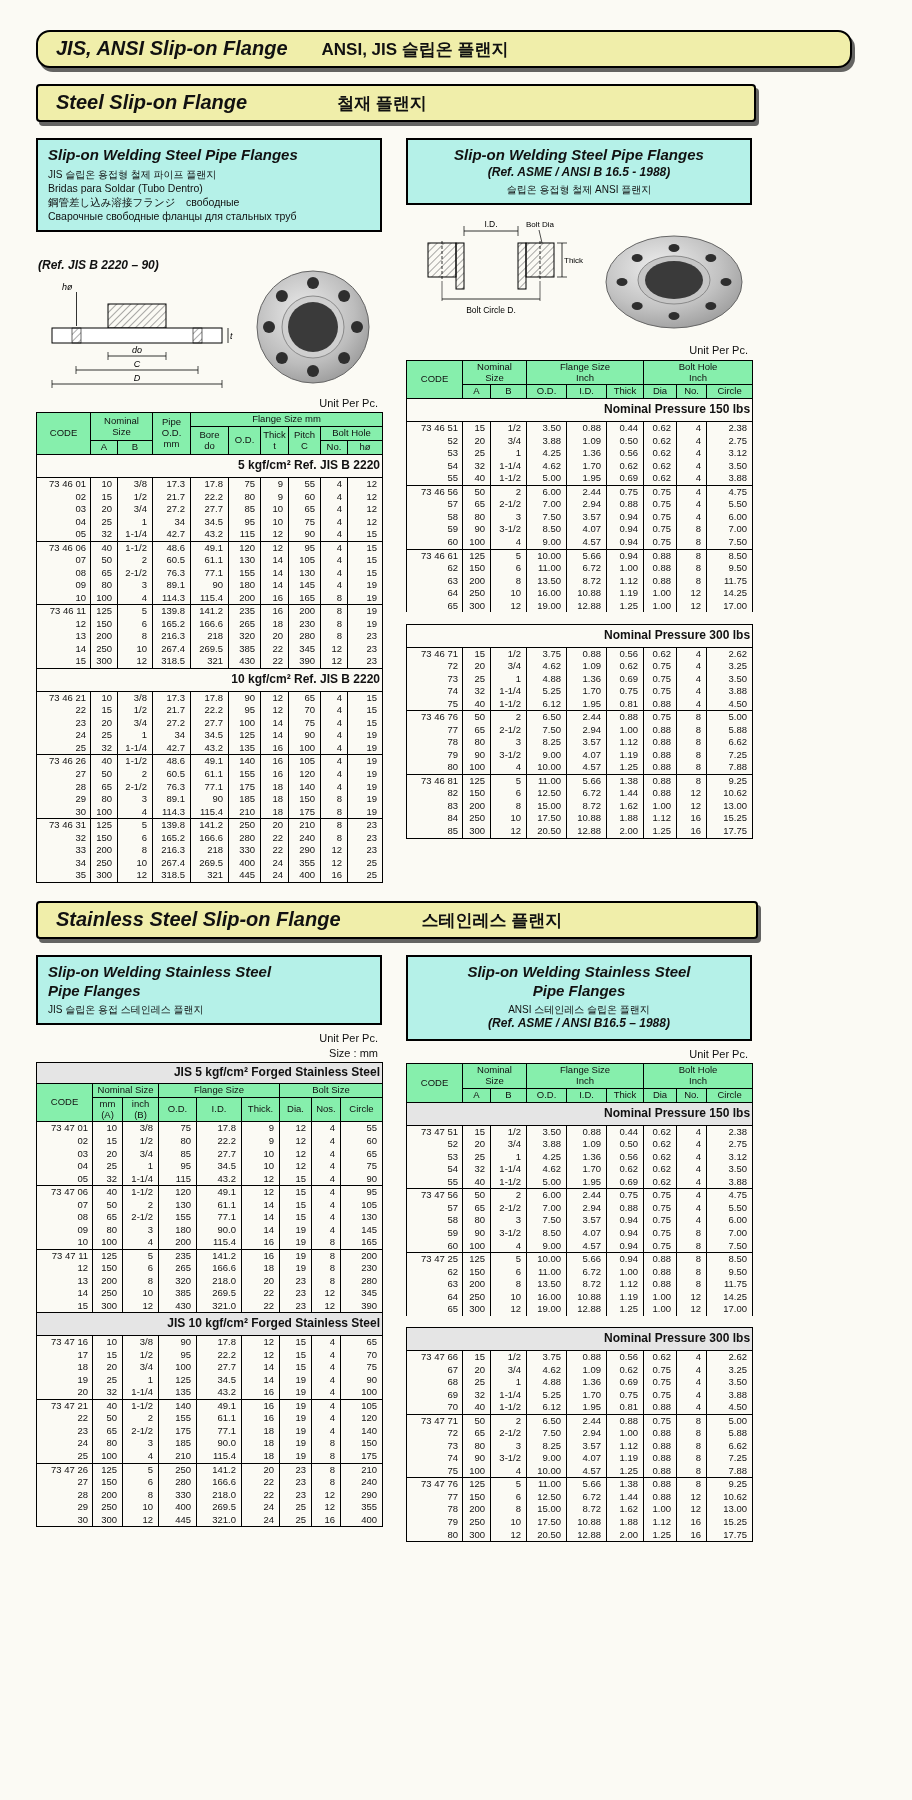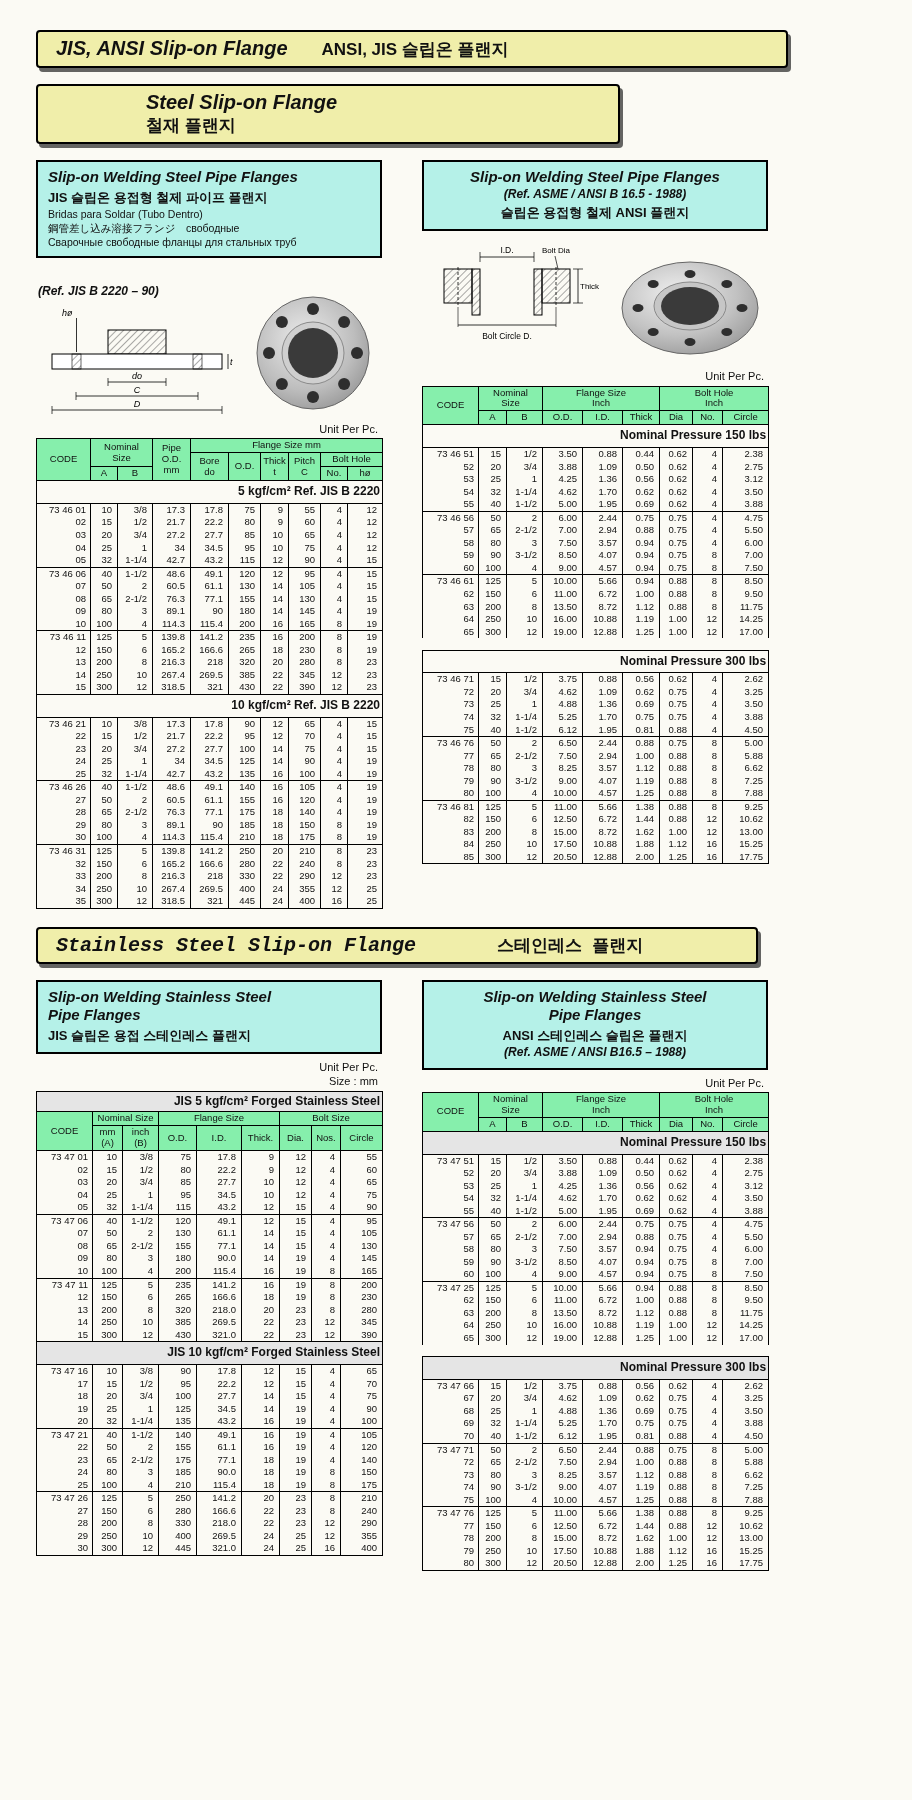--- a/index.html
+++ b/index.html
@@ -6,33 +6,33 @@
   html,body { background:#fbfaf4; }
   body { width:912px; min-height:1800px; font-family:"Liberation Sans", sans-serif; color:#111; overflow-x:hidden; }
   .page { padding:30px 0 20px 36px; }
 
   
   .banner { border:2px solid #000; background:#f0eeaa; border-radius:4px;
             box-shadow:3px 4px 0 rgba(50,50,50,.75); padding:5px 18px;
             display:flex; align-items:baseline; margin-bottom:16px; }
   .banner .en { font-style:italic; font-weight:bold; font-size:20px; white-space:nowrap; }
   .banner .ko { font-weight:bold; font-size:17px; white-space:nowrap; }
-  .banner.main { width:752px; } .banner.main .ko { margin-left:34px; }
-  .banner.sub  { width:584px;flex-direction:column; } .banner.sub  .ko { margin-left:90px; }
-  .banner.ss   { width:722px;font-family:Liberation Mono, monospace; } .banner.ss   .ko { margin-left:81px; }
+  .banner.main { width:816px;border-radius:14px; } .banner.main .ko { margin-left:34px; }
+  .banner.sub  { width:720px; } .banner.sub  .ko { margin-left:90px; }
+  .banner.ss   { width:722px; } .banner.ss   .ko { margin-left:81px; }
 
   
-  .cols { display:flex; gap:40px; margin-bottom:18px; }
+  .cols { display:flex; gap:24px; margin-bottom:18px; }
   .col { width:346px; }
 
   
   .cyan { background:#b5f1e8; border:2px solid #000; padding:6px 10px 7px; }
   .cyan .t1 { font-style:italic; font-weight:bold; font-size:15px; line-height:1.25; }
   .cyan .tref { font-style:italic; font-weight:bold; font-size:12px; line-height:1.3; }
-  .cyan .t2 { font-weight:bold; font-size:13px; margin-top:3px; line-height:1.3; }
+  .cyan .t2 { font-weight:normal; font-size:10px; margin-top:3px; line-height:1.3; }
   .cyan .sm { font-size:10.5px; margin-top:1px; line-height:1.25; }
   .cyan.center { text-align:center; }
 
   
   .fig-row { display:flex; align-items:flex-end; gap:10px; margin:12px 0 0; }
   .refnote { font-style:italic; font-weight:bold; font-size:12px; margin:14px 0 6px 2px; }
   svg { display:block; }
 
   .unit { text-align:right; font-size:11px; margin:6px 4px 2px 0; line-height:1.3; }
 

